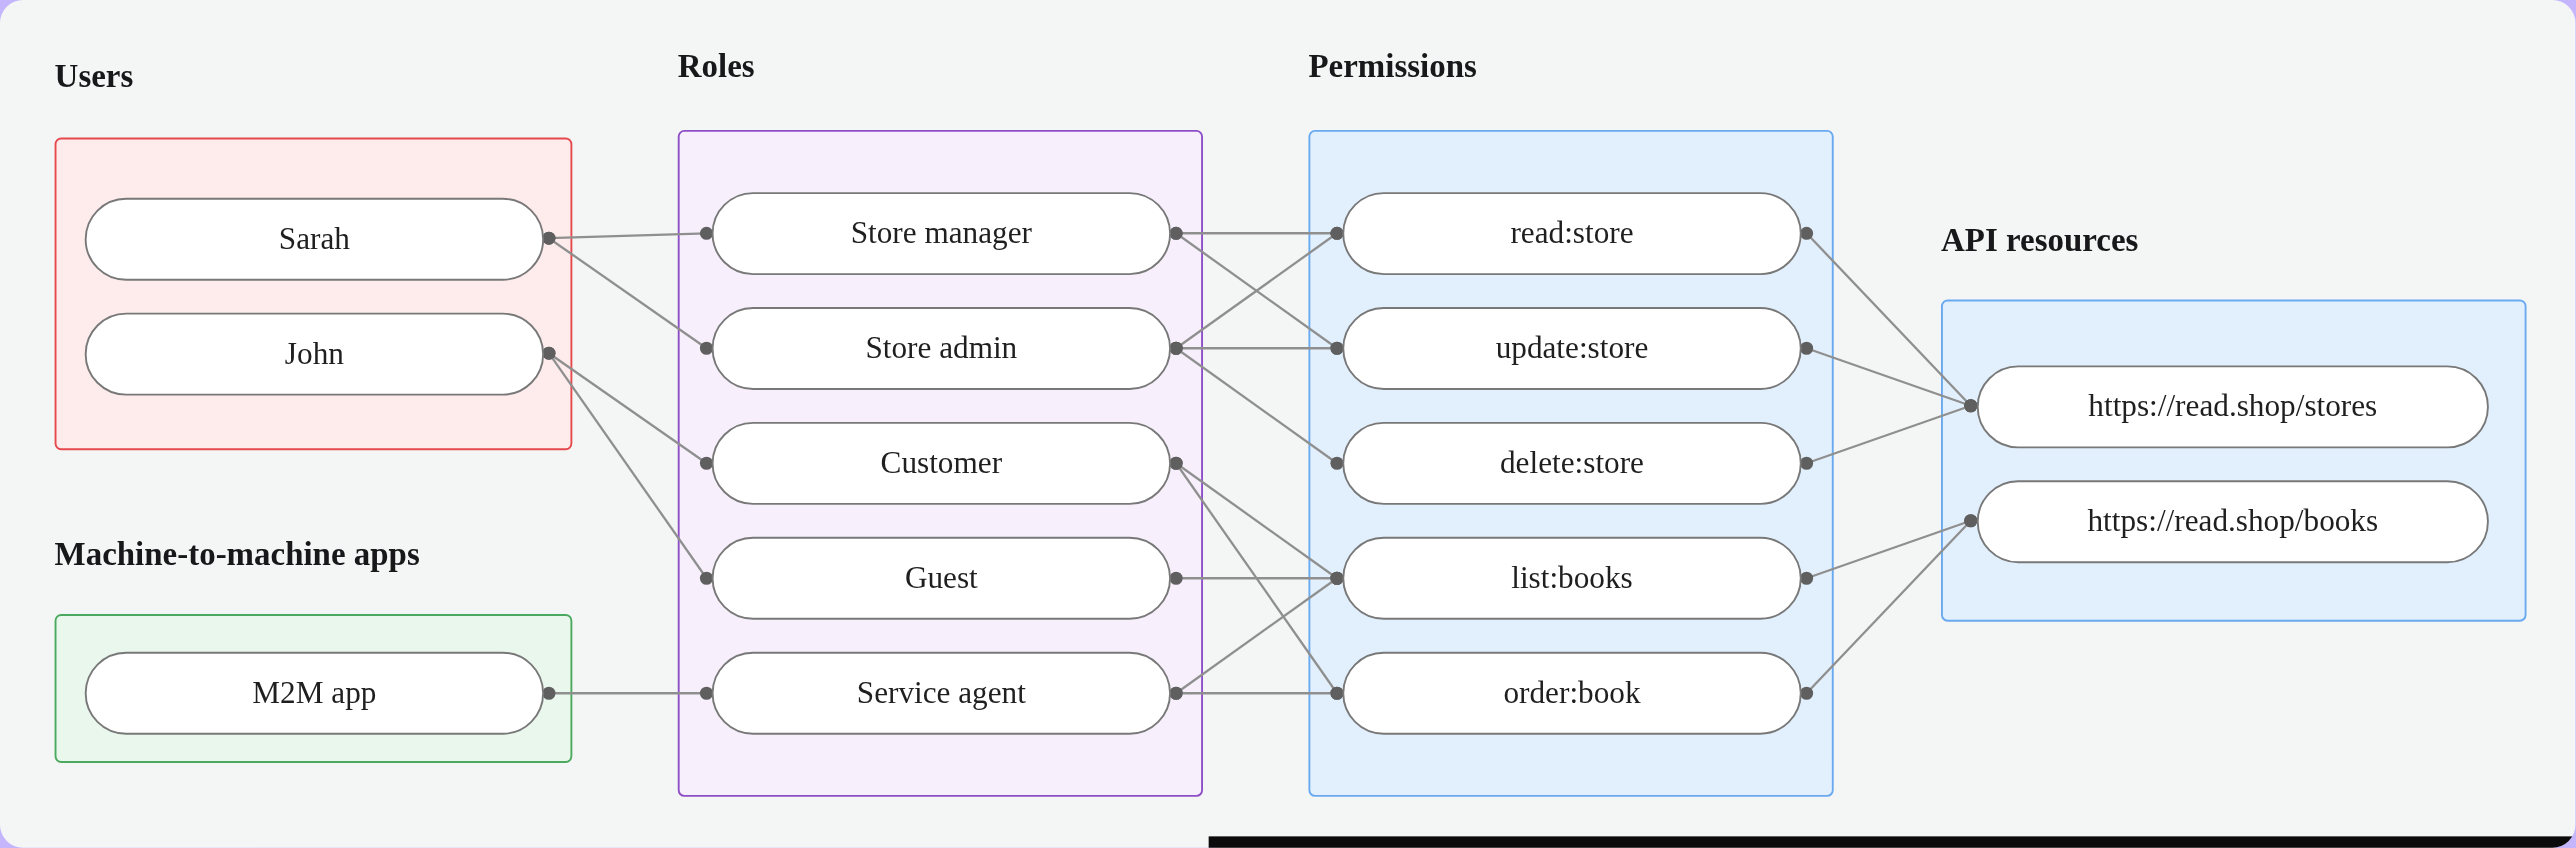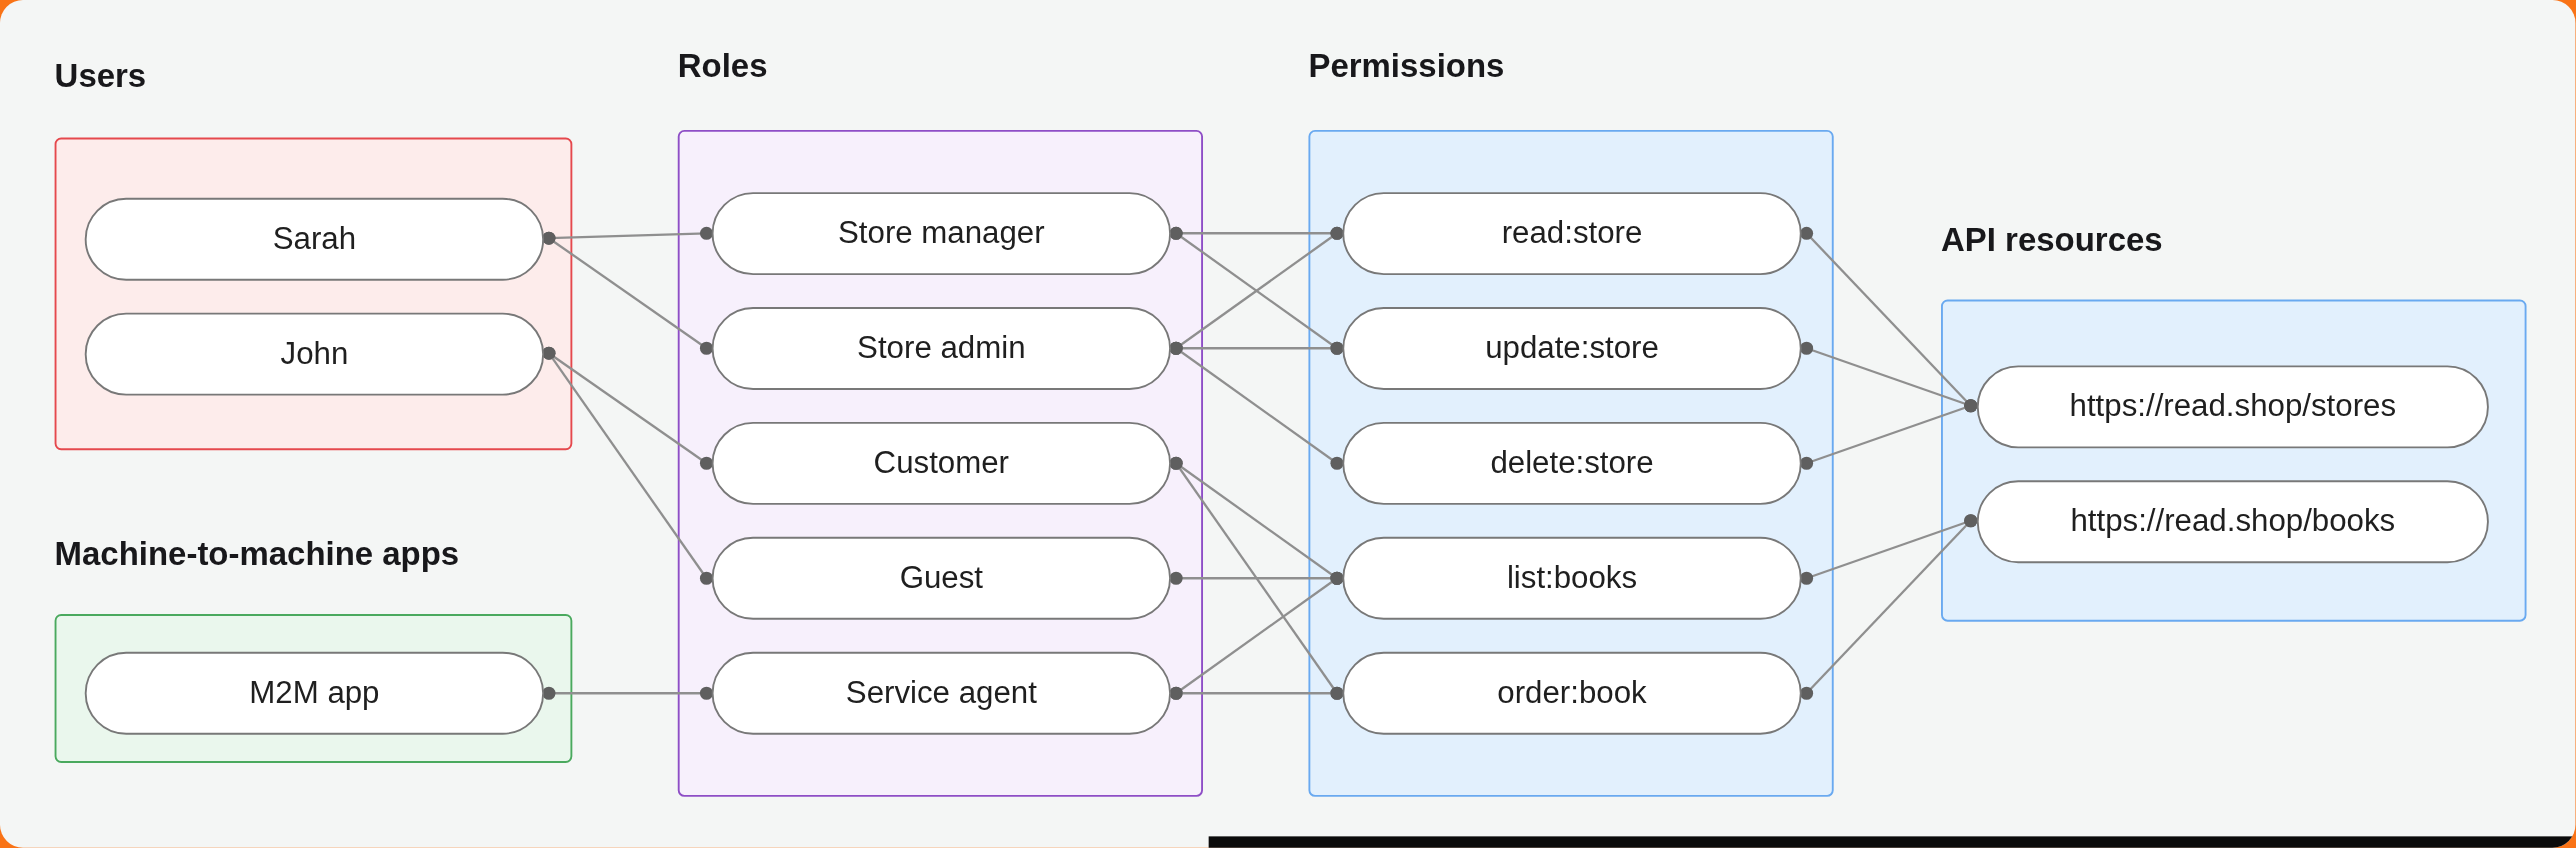--- a/index.html
+++ b/index.html
@@ -1,17 +1,17 @@
 <!DOCTYPE html>
 <html style="font-size:14px"><head>
 <meta charset="utf-8">
 <style>
   html,body{margin:0;padding:0;background:#000;}
-  .stage{position:relative;width:2576px;height:848px;overflow:hidden;background:#f97316;
-         font-family:Liberation Sans, sans-serif;}
+  .stage{position:relative;width:2576px;height:848px;overflow:hidden;background:#c4b5fd;
+         font-family:Liberation Serif, serif;}
   .canvas{position:absolute;left:0;top:0;width:1368px;height:450px;
           transform:scale(1.88265,1.88372);transform-origin:0 0;
           background:#f4f6f5;border-radius:12.2px;overflow:hidden;}
   .layer{position:absolute;left:0;top:0;width:1368px;height:450px;}
   #edges-svg{position:absolute;left:0;top:0;}
   .group-box{position:absolute;border:1.7px solid;border-radius:3.5px;box-sizing:border-box;}
   .group-label{position:absolute;font-size:17.5px;font-weight:600;color:#18181b;white-space:nowrap;}
   .node-pill{position:absolute;background:#fff;border:1.3px solid #787878;border-radius:23px;
              box-sizing:border-box;display:flex;align-items:center;justify-content:center;}
   .node-pill span{font-size:16.6px;color:#1f1f1f;white-space:nowrap;}

